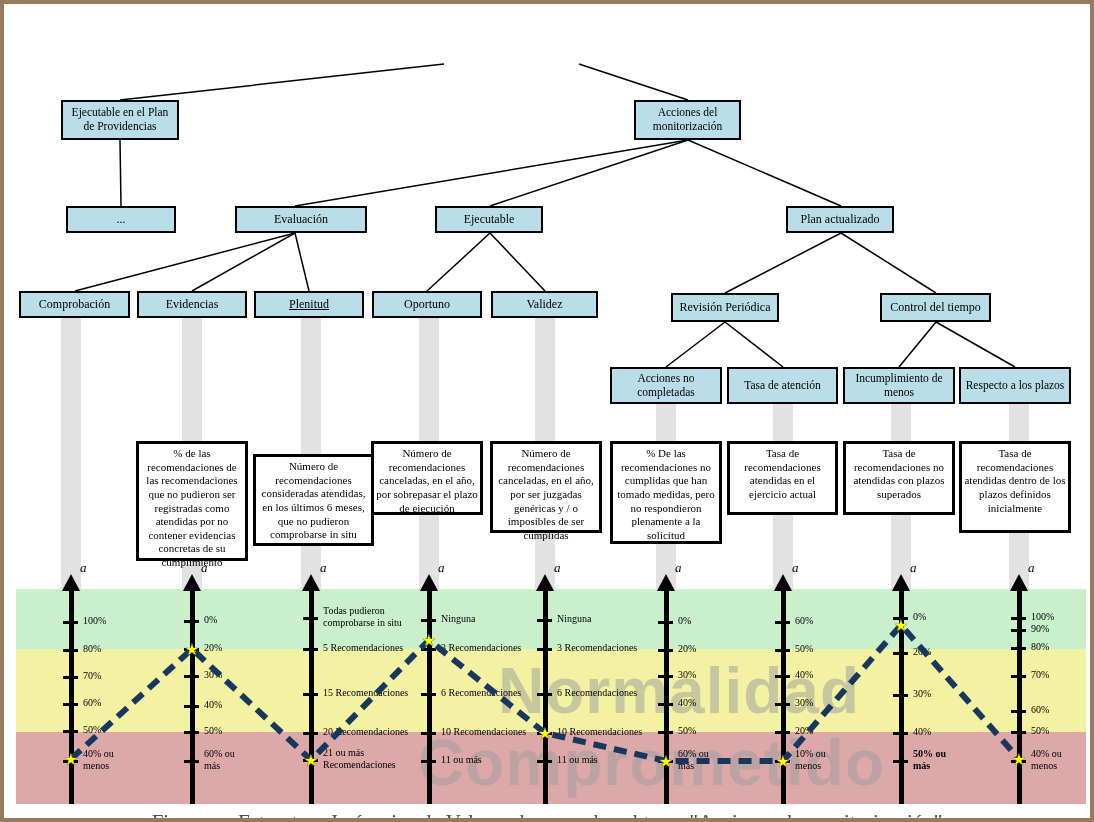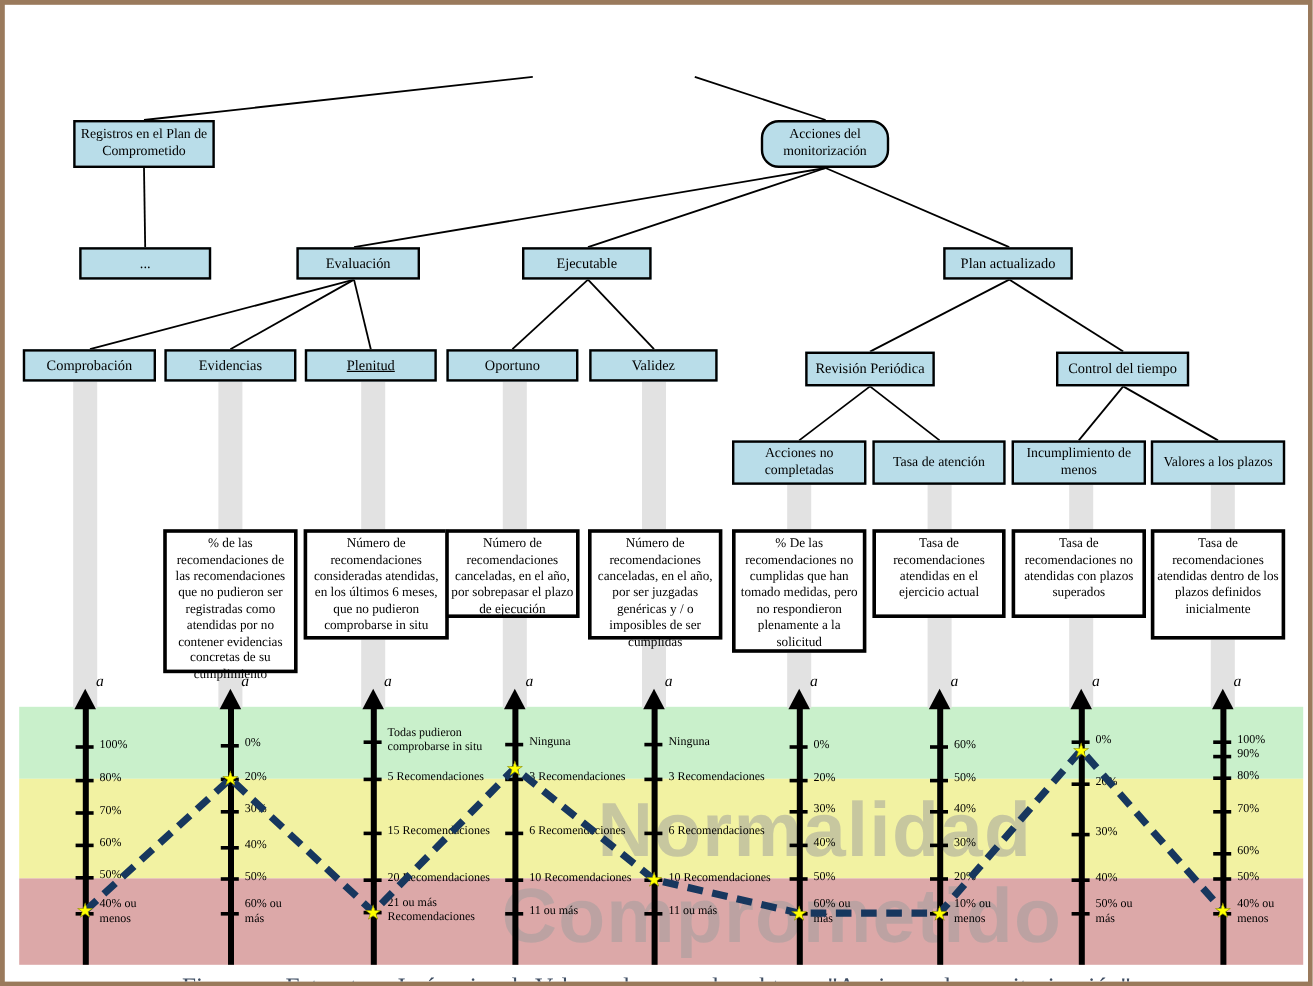--- a/index.html
+++ b/index.html
@@ -66,43 +66,43 @@
       <line x1="486" y1="229" x2="541" y2="287" stroke="#000" stroke-width="1.5"></line>
       <line x1="837" y1="229" x2="721" y2="289" stroke="#000" stroke-width="1.5"></line>
       <line x1="837" y1="229" x2="932" y2="289" stroke="#000" stroke-width="1.5"></line>
       <line x1="721" y1="318" x2="662" y2="363" stroke="#000" stroke-width="1.5"></line>
       <line x1="721" y1="318" x2="779" y2="363" stroke="#000" stroke-width="1.5"></line>
       <line x1="932" y1="318" x2="895" y2="363" stroke="#000" stroke-width="1.5"></line>
       <line x1="932" y1="318" x2="1011" y2="363" stroke="#000" stroke-width="1.5"></line>
     </svg>
 
 
-  <div class="node small" style="left:57px;top:96px;width:118px;height:40px;">Registros en el Plan de Comprometido</div>
-  <div class="node small" style="left:630px;top:96px;width:107px;height:40px;border-radius:15px;">Acciones del monitorización</div>
+  <div class="node small" style="left:57px;top:96px;width:118px;height:40px;">Ejecutable en el Plan de Providencias</div>
+  <div class="node small" style="left:630px;top:96px;width:107px;height:40px;">Acciones del monitorización</div>
 
   <div class="node" style="left:62px;top:202px;width:110px;height:27px;">...</div>
-  <div class="node" style="left:243px;top:202px;width:103px;height:27px;">Evaluación</div>
+  <div class="node" style="left:231px;top:202px;width:132px;height:27px;">Evaluación</div>
   <div class="node" style="left:431px;top:202px;width:108px;height:27px;">Ejecutable</div>
   <div class="node" style="left:782px;top:202px;width:108px;height:27px;">Plan actualizado</div>
 
   <div class="node" style="left:15px;top:287px;width:111px;height:27px;">Comprobación</div>
   <div class="node" style="left:133px;top:287px;width:110px;height:27px;">Evidencias</div>
   <div class="node" style="left:250px;top:287px;width:110px;height:27px;text-decoration:underline;">Plenitud</div>
   <div class="node" style="left:368px;top:287px;width:110px;height:27px;">Oportuno</div>
   <div class="node" style="left:487px;top:287px;width:107px;height:27px;">Validez</div>
   <div class="node" style="left:667px;top:289px;width:108px;height:29px;">Revisión Periódica</div>
   <div class="node" style="left:876px;top:289px;width:111px;height:29px;">Control del tiempo</div>
 
   <div class="node small" style="left:606px;top:363px;width:112px;height:37px;">Acciones no completadas</div>
   <div class="node small" style="left:723px;top:363px;width:111px;height:37px;">Tasa de atención</div>
   <div class="node small" style="left:839px;top:363px;width:112px;height:37px;">Incumplimiento de menos</div>
-  <div class="node small" style="left:955px;top:363px;width:112px;height:37px;">Valores a los plazos</div>
+  <div class="node small" style="left:955px;top:363px;width:112px;height:37px;">Respecto a los plazos</div>
 
   <div class="desc" style="left:132px;top:437px;width:112px;height:120px;">% de las recomendaciones de las recomendaciones que no pudieron ser registradas como atendidas por no contener evidencias concretas de su cumplimiento</div>
-  <div class="desc" style="left:249px;top:437px;width:121px;height:92px;">Número de recomendaciones consideradas atendidas, en los últimos 6 meses, que no pudieron comprobarse in situ</div>
+  <div class="desc" style="left:249px;top:450px;width:121px;height:92px;">Número de recomendaciones consideradas atendidas, en los últimos 6 meses, que no pudieron comprobarse in situ</div>
   <div class="desc" style="left:367px;top:437px;width:112px;height:74px;">Número de recomendaciones canceladas, en el año, por sobrepasar el plazo de ejecución</div>
   <div class="desc" style="left:486px;top:437px;width:112px;height:92px;">Número de recomendaciones canceladas, en el año, por ser juzgadas genéricas y / o imposibles de ser cumplidas</div>
   <div class="desc" style="left:606px;top:437px;width:112px;height:103px;">% De las recomendaciones no cumplidas que han tomado medidas, pero no respondieron plenamente a la solicitud</div>
   <div class="desc" style="left:723px;top:437px;width:111px;height:74px;">Tasa de recomendaciones atendidas en el ejercicio actual</div>
   <div class="desc" style="left:839px;top:437px;width:112px;height:74px;">Tasa de recomendaciones no atendidas con plazos superados</div>
   <div class="desc" style="left:955px;top:437px;width:112px;height:92px;">Tasa de recomendaciones atendidas dentro de los plazos definidos inicialmente</div>
 
   <div class="band" id="band-0" style="top: 585px; height: 60px; background: rgb(201, 240, 203);"></div>
   <div class="band" id="band-1" style="top: 645px; height: 83px; background: rgb(242, 242, 162);"></div>
   <div class="band" id="band-2" style="top: 728px; height: 72px; background: rgb(220, 168, 168);"></div>
@@ -229,21 +229,21 @@
       <div class="axis-a" style="left: 906px; top: 556px;">a</div>
       <div class="tick-mark" style="left: 889px; top: 612.5px;"></div>
       <div class="tick-label" style="left: 909px; top: 607px;">0%</div>
       <div class="tick-mark" style="left: 889px; top: 647.5px;"></div>
       <div class="tick-label" style="left: 909px; top: 642px;">20%</div>
       <div class="tick-mark" style="left: 889px; top: 689.5px;"></div>
       <div class="tick-label" style="left: 909px; top: 684px;">30%</div>
       <div class="tick-mark" style="left: 889px; top: 727.5px;"></div>
       <div class="tick-label" style="left: 909px; top: 722px;">40%</div>
       <div class="tick-mark" style="left: 889px; top: 755.5px;"></div>
-      <div class="tick-label" style="left: 909px; top: 744px;">50% ou
+      <div class="tick-label" style="left: 909px; top: 744px; font-weight: bold;">50% ou
 más</div>
       <div class="bar" style="left: 1005px; top: 400px; height: 186px;"></div>
       <div class="axis-line" style="left: 1012.5px; top: 586px; height: 214px;"></div>
       <div class="axis-head" style="left: 1006px; top: 570px;"></div>
       <div class="axis-a" style="left: 1024px; top: 556px;">a</div>
       <div class="tick-mark" style="left: 1007px; top: 612.5px;"></div>
       <div class="tick-label" style="left: 1027px; top: 607px;">100%</div>
       <div class="tick-mark" style="left: 1007px; top: 624.5px;"></div>
       <div class="tick-label" style="left: 1027px; top: 619px;">90%</div>
       <div class="tick-mark" style="left: 1007px; top: 642.5px;"></div>

